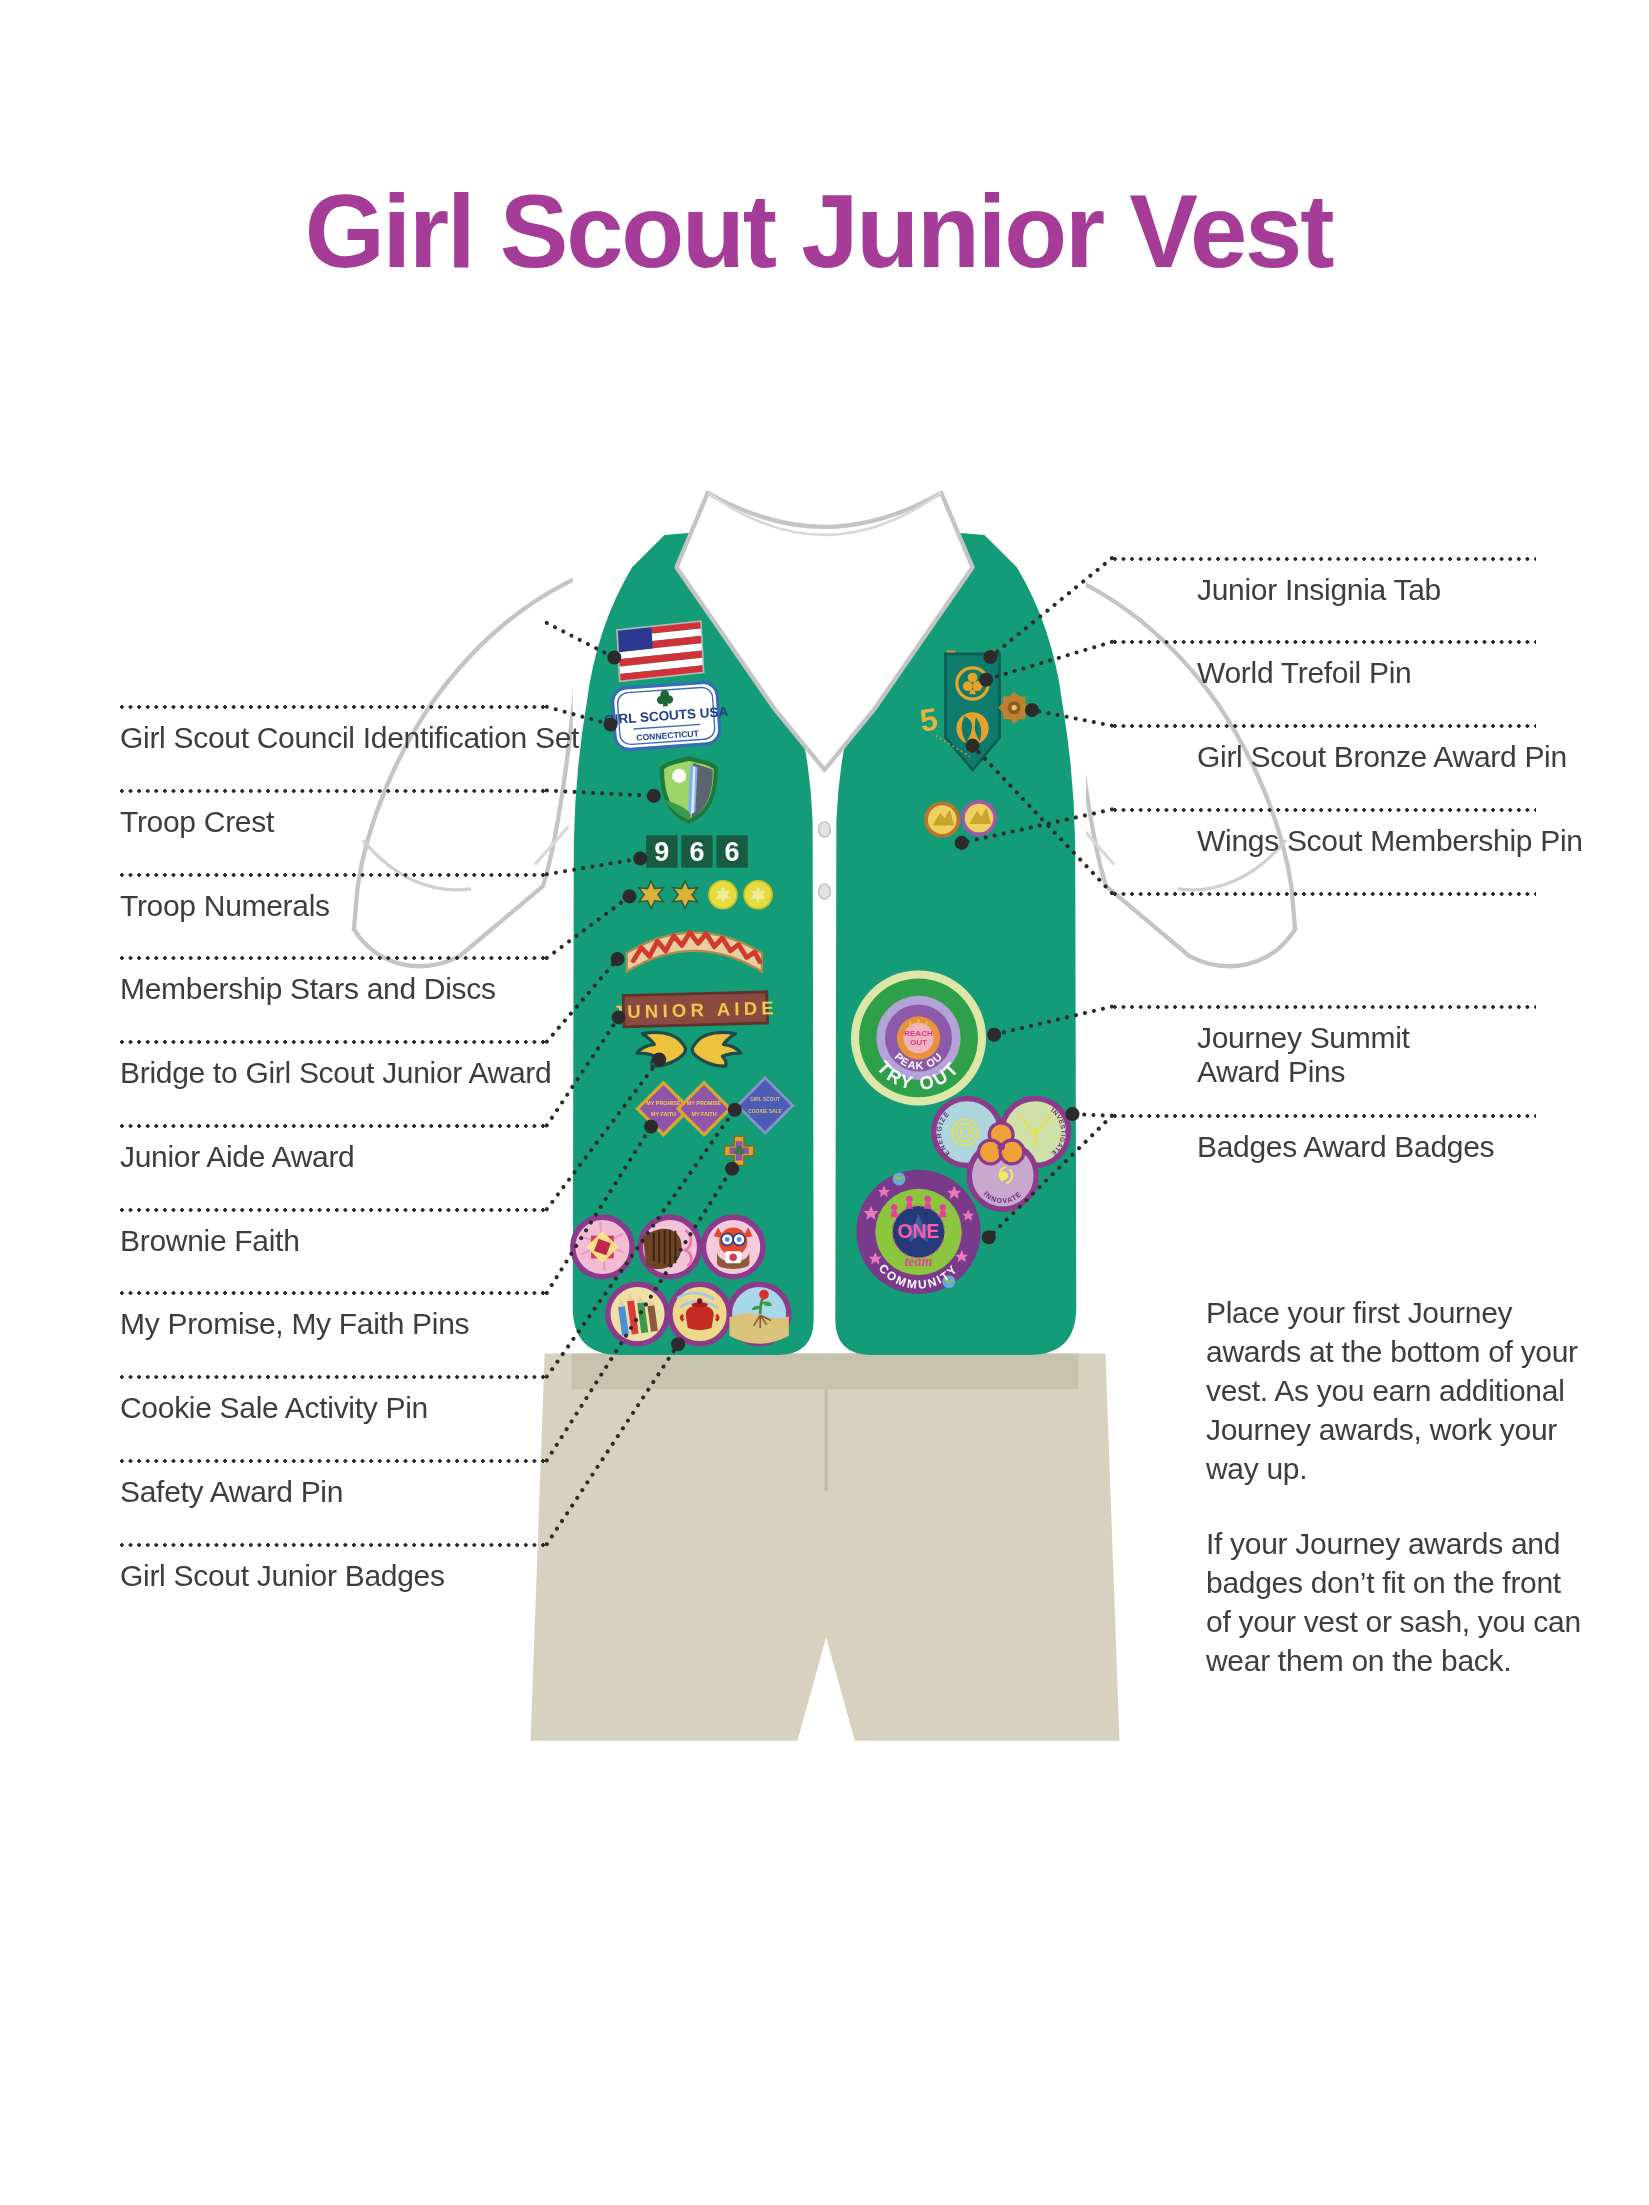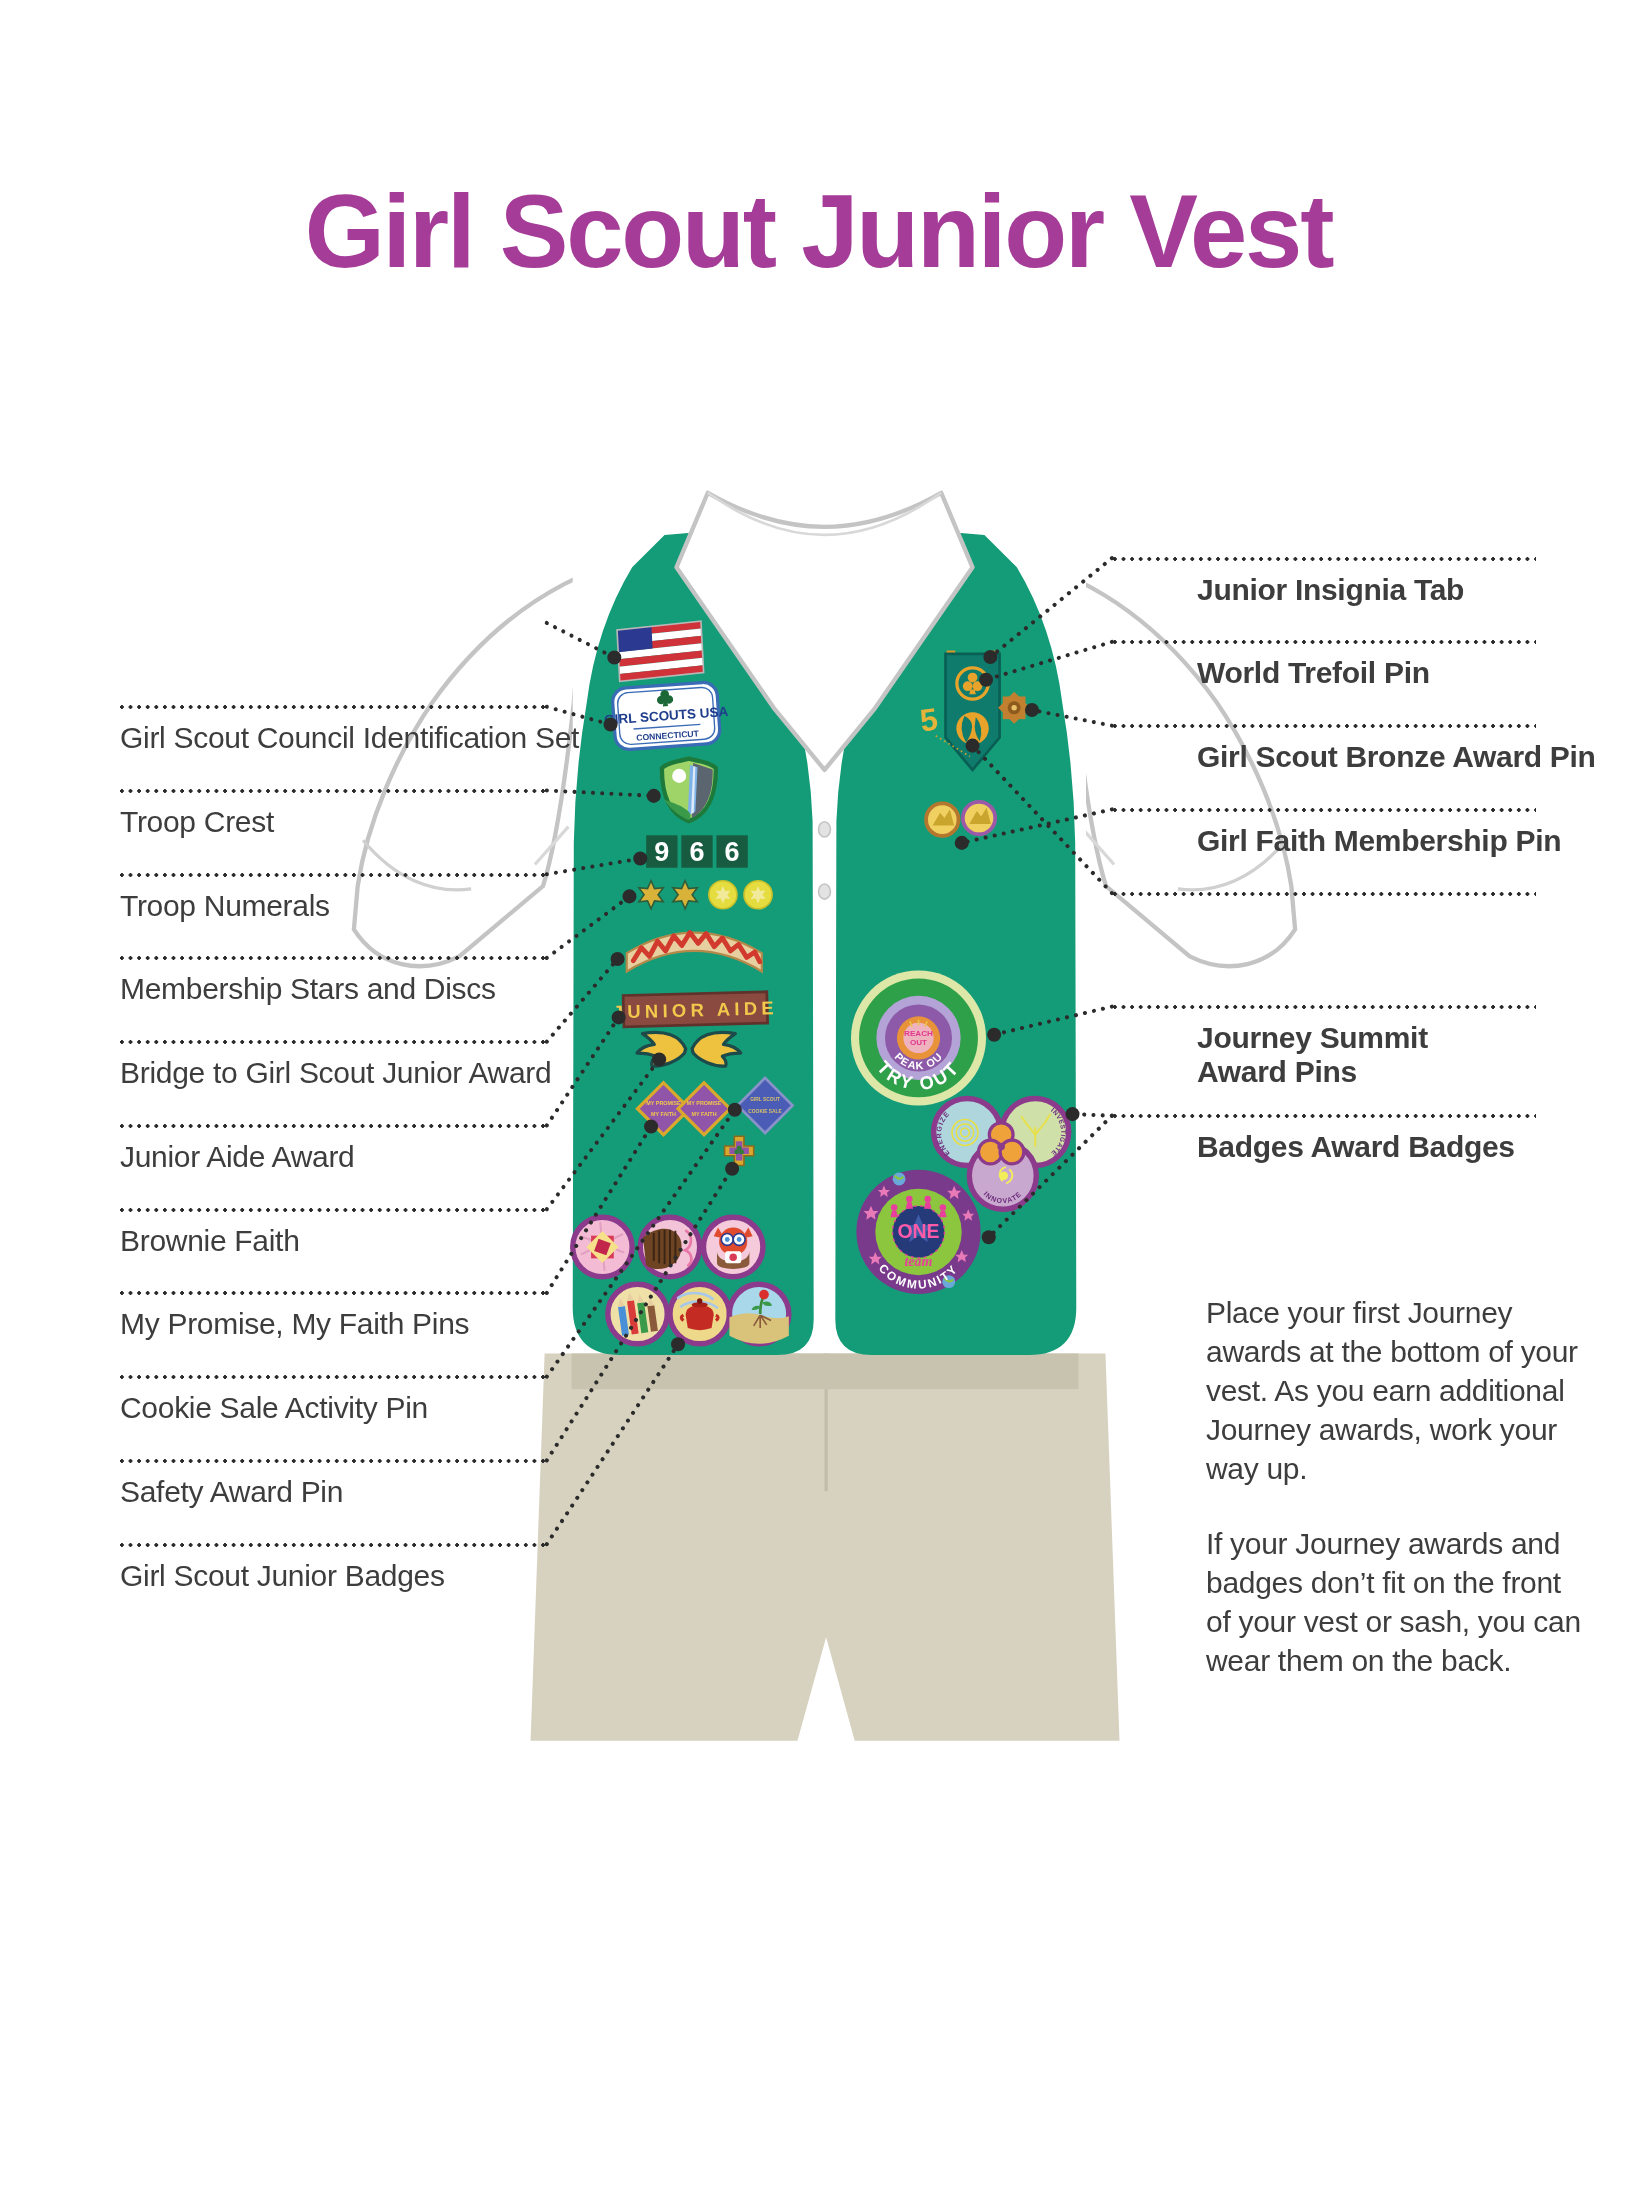--- a/index.html
+++ b/index.html
@@ -5,21 +5,21 @@
   html,body{margin:0;padding:0;background:#fff;}
   .page{position:relative;width:1649px;height:2205px;background:#ffffff;overflow:hidden;
         font-family:"Liberation Sans",sans-serif;}
   .art{position:absolute;left:0;top:0;width:1649px;height:2205px;}
   .title{position:absolute;left:0;top:173px;width:1637px;text-align:center;
          font-size:103px;font-weight:700;letter-spacing:-2.2px;color:#a53c98;}
   .dotrule{height:3.8px;background:radial-gradient(circle 1.8px at 1.9px 1.9px,#2b2b2b 98%,rgba(0,0,0,0)) 0 0/8.6px 3.8px repeat-x;}
   .llabel{position:absolute;left:120px;width:675px;}
   .llabel .dotrule{width:427px;}
   .llabel .txt{margin-top:12px;font-size:30px;color:#3d3d3d;white-space:nowrap;letter-spacing:-0.3px;}
-  .rlabel{position:absolute;left:1113px;width:524px;font-weight:bold;}
+  .rlabel{position:absolute;left:1113px;width:524px;}
   .rlabel .dotrule{width:423px;}
   .rlabel .txt{margin-left:84px;margin-top:12px;font-size:30px;color:#3d3d3d;white-space:nowrap;letter-spacing:-0.3px;line-height:34px;}
   .para{position:absolute;left:1206px;width:378px;font-size:30px;line-height:39px;color:#3d3d3d;letter-spacing:-0.3px;}
 </style>
 </head>
 <body>
 
 <div class="page">
 
 <svg class="art" viewBox="0 0 3052 4081" xmlns="http://www.w3.org/2000/svg">
@@ -451,21 +451,21 @@
 <div class="rlabel" style="top:640px">
   <div class="dotrule"></div>
   <div class="txt">World Trefoil Pin</div>
 </div>
 <div class="rlabel" style="top:724px">
   <div class="dotrule"></div>
   <div class="txt">Girl Scout Bronze Award Pin</div>
 </div>
 <div class="rlabel" style="top:808px">
   <div class="dotrule"></div>
-  <div class="txt">Girl Faith Membership Pin</div>
+  <div class="txt">Wings Scout Membership Pin</div>
 </div>
 <div class="rlabel" style="top:892px">
   <div class="dotrule"></div>
 </div>
 <div class="rlabel" style="top:1005px">
   <div class="dotrule"></div>
   <div class="txt">
     <div>Journey Summit</div>
     <div>Award Pins</div>
   </div>

